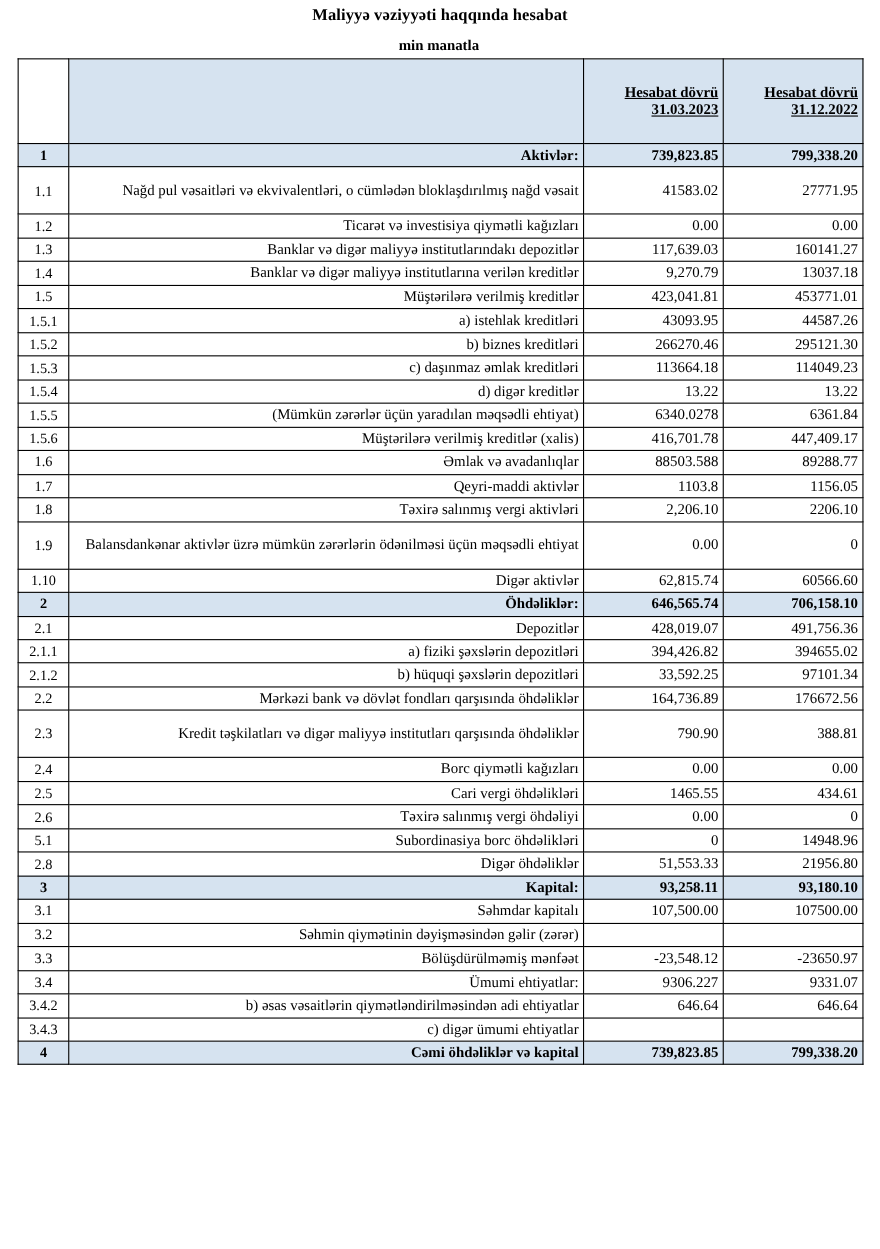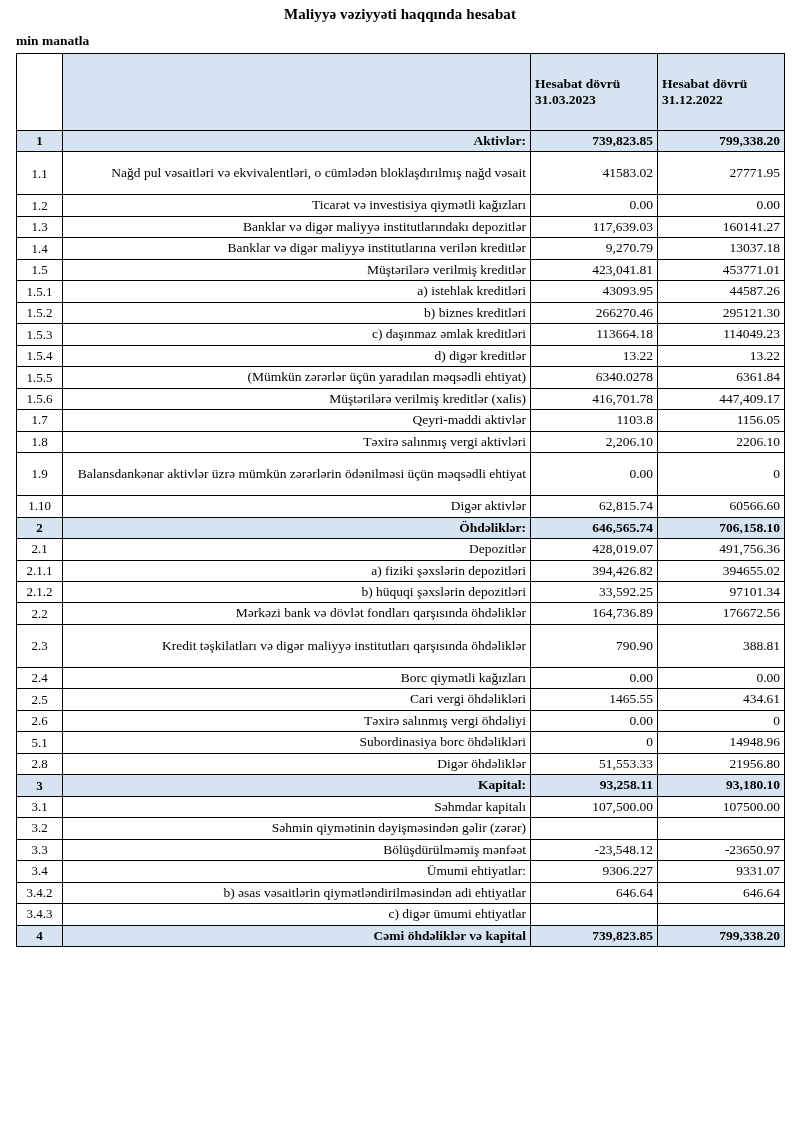--- a/index.html
+++ b/index.html
@@ -19,21 +19,21 @@
     padding: 0 16px 8px 16px;
   }
   .doc-title {
     text-align: center;
     font-weight: bold;
     font-size: 15px;
     padding: 6px 0 10px 0;
     letter-spacing: 0.1px;
   }
   .unit-note {
-    text-align: left;
+    text-align: center;
     font-weight: bold;
     font-size: 13.5px;
     padding: 0 2px 4px 0;
   }
   table.report {
     border-collapse: collapse;
     width: 768px;
     table-layout: fixed;
     font-size: 13.5px;
   }
@@ -44,23 +44,24 @@
     line-height: 1.22;
   }
   col.c-no    { width: 46px; }
   col.c-name  { width: 468px; }
   col.c-v1    { width: 127px; }
   col.c-v2    { width: 127px; }
 
   thead th {
     background: #d6e3f0;
     font-weight: bold;
-    text-align: left;
+    text-align: right;
     font-size: 13.5px;
     height: 72px;
+    text-decoration: underline;
   }
   thead th.blank-no, thead th.blank-name {
     background: #ffffff;
   }
   thead th.blank-name {
     background: #d6e3f0;
   }
   .hdr-line1 { display: block; }
   .hdr-line2 { display: block; }
 
@@ -185,20 +186,26 @@
           <td class="val">6340.0278</td>
           <td class="val">6361.84</td>
         </tr>
         <tr>
           <td class="no">1.5.6</td>
           <td class="name">Müştərilərə verilmiş kreditlər (xalis)</td>
           <td class="val">416,701.78</td>
           <td class="val">447,409.17</td>
         </tr>
         <tr>
+          <td class="no">1.6</td>
+          <td class="name">Əmlak və avadanlıqlar</td>
+          <td class="val">88503.588</td>
+          <td class="val">89288.77</td>
+        </tr>
+        <tr>
           <td class="no">1.7</td>
           <td class="name">Qeyri-maddi aktivlər</td>
           <td class="val">1103.8</td>
           <td class="val">1156.05</td>
         </tr>
         <tr>
           <td class="no">1.8</td>
           <td class="name">Təxirə salınmış vergi aktivləri</td>
           <td class="val">2,206.10</td>
           <td class="val">2206.10</td>

